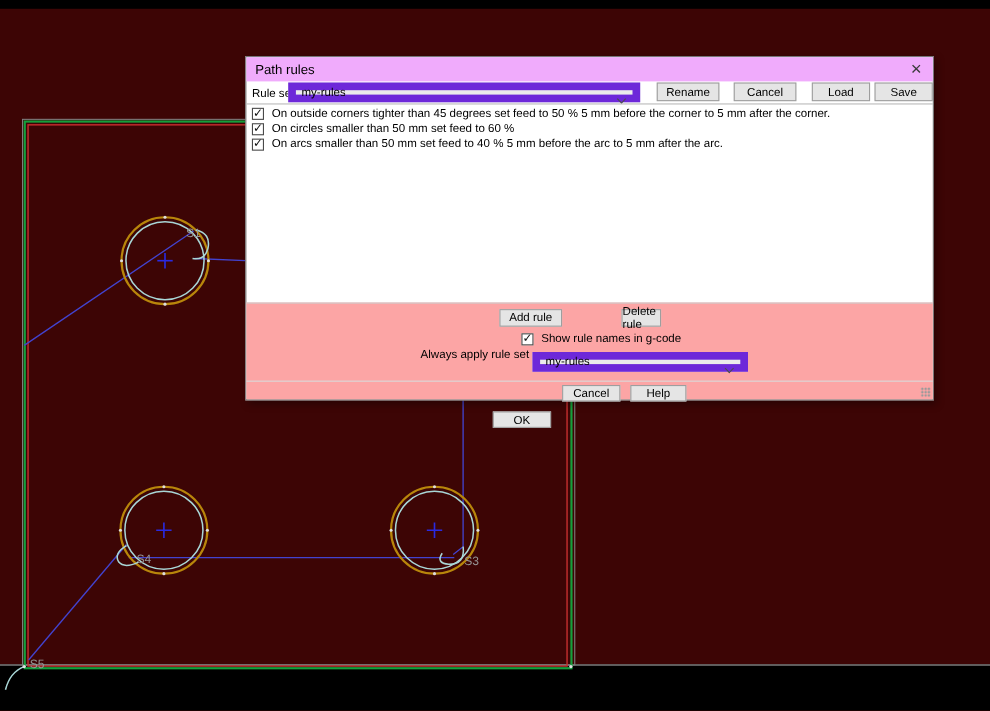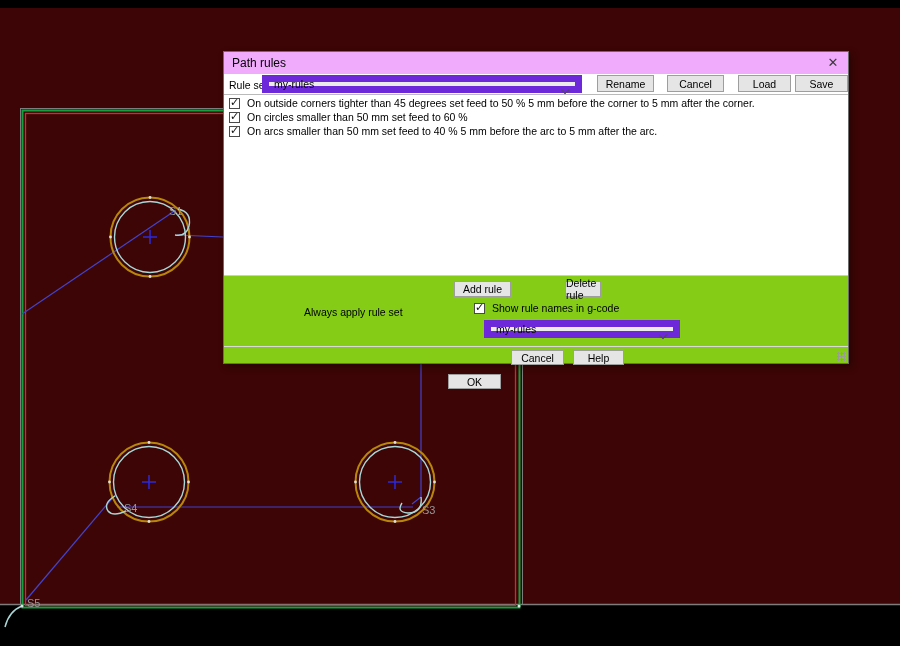--- a/index.html
+++ b/index.html
@@ -35,26 +35,26 @@
   #btn-rename { left:373px; top:23px; width:57px; }
   #btn-delete { left:443px; top:23px; width:57px; }
   #btn-load   { left:514px; top:23px; width:53px; }
   #btn-save   { left:571px; top:23px; width:53px; }
   .hsep1 { position:absolute; left:0; right:0; top:42px; height:1px; background:#bababa; }
   .rules { position:absolute; left:0; right:0; top:44px; }
   .rule-row { display:flex; align-items:center; height:14px; padding-left:5px; cursor:default; }
   .cb { width:11px; height:11px; border:1px solid #4a4a4a; background:#fff;
         margin-right:7px; position:relative; flex:none; cursor:pointer; }
   .cb .mark { position:absolute; left:0px; top:-3px; font-size:11px; color:#101010; }
-  .panel { position:absolute; left:0; right:0; top:223px; bottom:0; background:#84cc16;
+  .panel { position:absolute; left:0; right:0; top:223px; bottom:0; background:#fca5a5;
            border-top:1px solid #cdcdcd; }
   #btn-add     { left:230px; top:5px; width:57px; height:16px; }
   #btn-delrule { left:341px; top:5px; width:36px; height:16px; }
   .gcode-row { position:absolute; left:250px; top:26px; display:flex; align-items:center; }
-  .always-label { position:absolute; left:80px; top:30px; width:177px; }
+  .always-label { position:absolute; left:80px; top:40px; width:177px; text-align:right; }
   #combo2 { left:260px; top:44px; width:196px; }
   .hsep2 { position:absolute; left:0; right:0; top:70px; height:1px; background:#dadada; }
   #btn-ok     { left:224px; top:74px; width:53px; height:15px;margin-top:24px; }
   #btn-cancel { left:287px; top:74px; width:53px; height:15px; }
   #btn-help   { left:349px; top:74px; width:51px; height:15px; }
   .grip { position:absolute; right:2px; bottom:2px; width:9px; height:9px;
           background-image:radial-gradient(circle, #9a9a9a 1px, transparent 1.3px);
           background-size:3px 3px; cursor:nwse-resize; }
 </style>
 </head>

